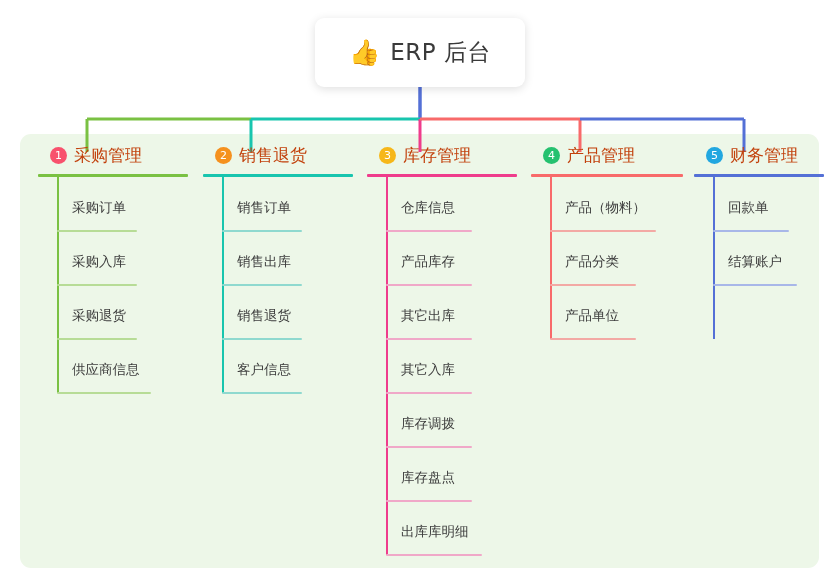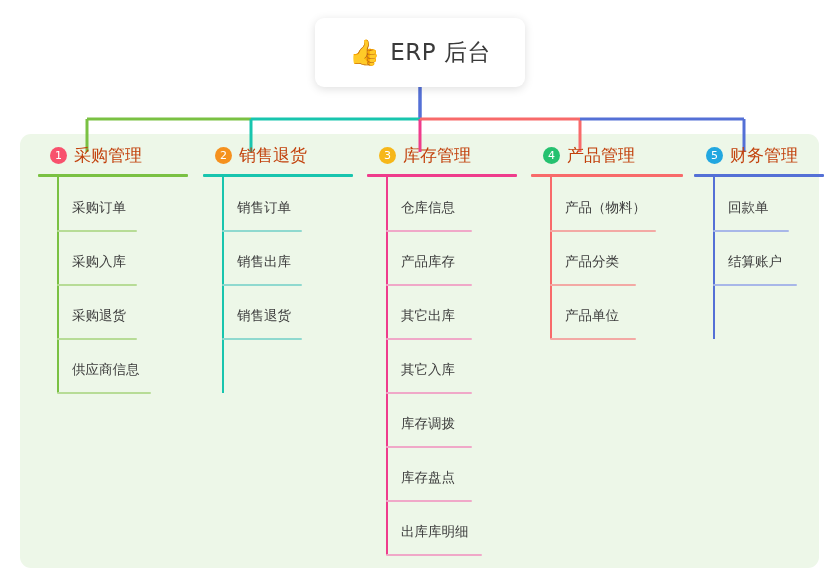--- a/index.html
+++ b/index.html
@@ -194,20 +194,24 @@
           <div class="leaf-rule" style="background: rgb(143, 217, 207); width: 80px;"></div>
         </div>
         <div class="leaf">
           <span class="leaf-label">销售出库</span>
           <div class="leaf-rule" style="background: rgb(143, 217, 207); width: 80px;"></div>
         </div>
         <div class="leaf">
           <span class="leaf-label">销售退货</span>
           <div class="leaf-rule" style="background: rgb(143, 217, 207); width: 80px;"></div>
         </div>
+        <div class="leaf">
+          <span class="leaf-label">客户信息</span>
+          <div class="leaf-rule" style="background: rgb(143, 217, 207); width: 80px;"></div>
+        </div>
       </div>
     </div>
     <div class="column" style="left: 367px; width: 150px;">
       <div class="col-header">
         <span class="badge" style="background: rgb(246, 183, 25);">3</span>
         <span class="col-title">库存管理</span>
       </div>
       <div class="header-rule" style="background: rgb(239, 60, 140); width: 150px;"></div>
       <div class="col-body" style="height: 378px;">
         <div class="spine" style="background: rgb(239, 60, 140); height: 378px;"></div>

